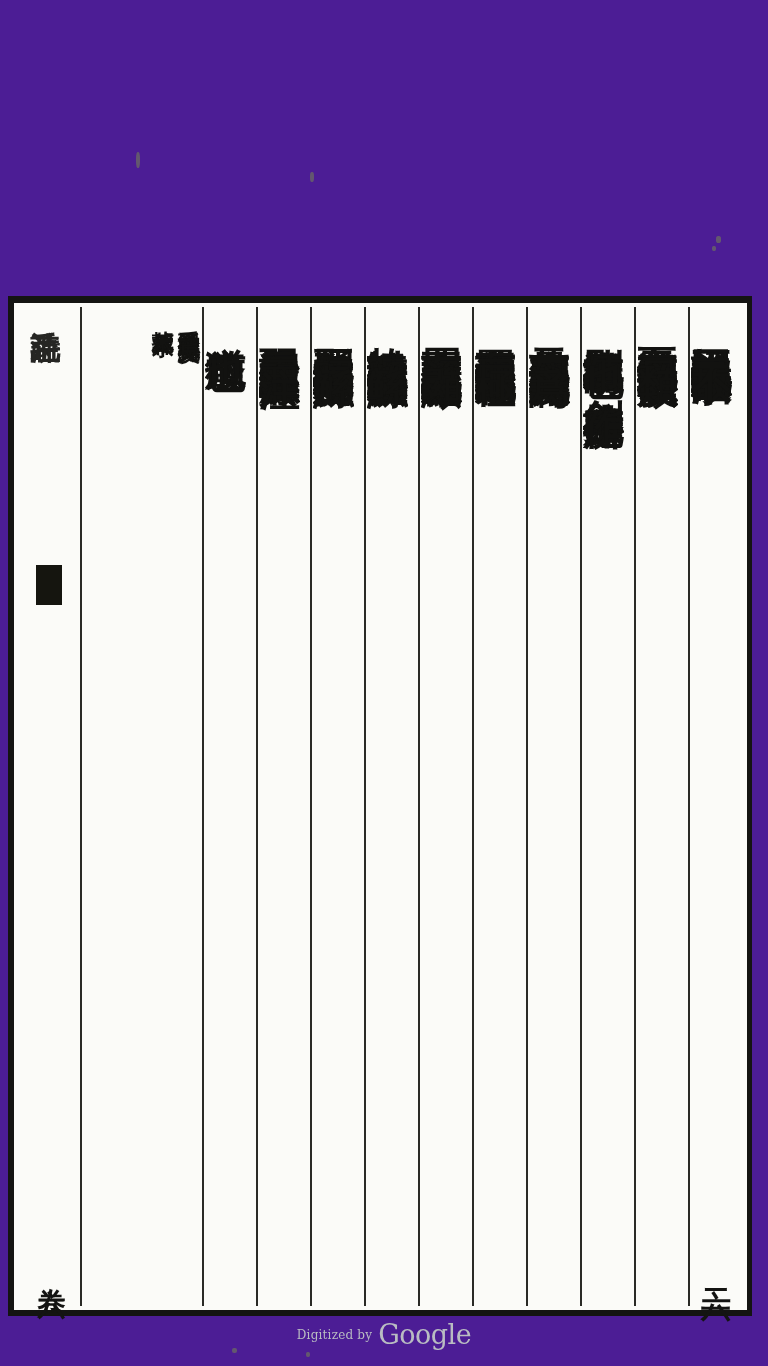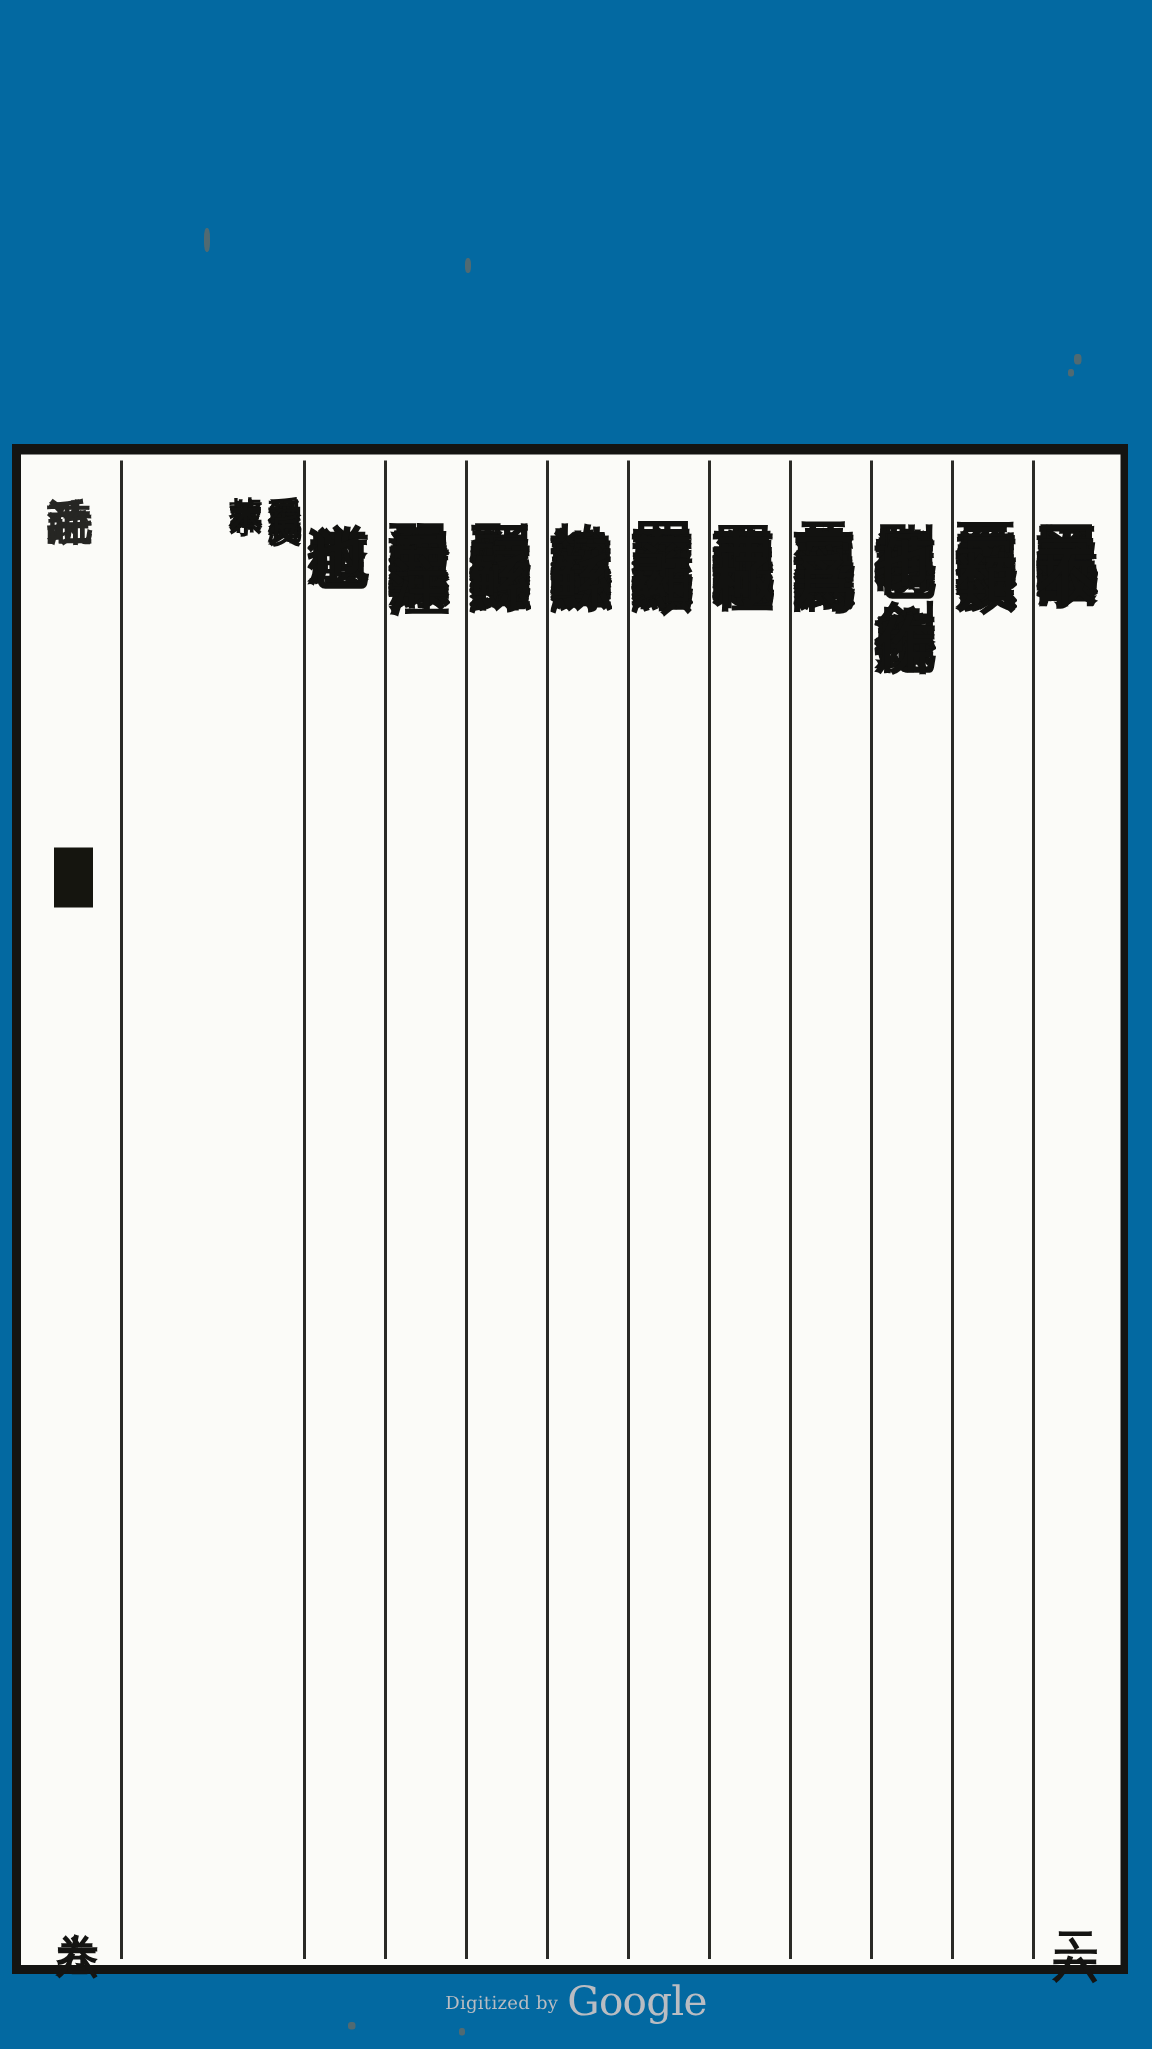--- a/index.html
+++ b/index.html
@@ -12,21 +12,21 @@
     height: 1366px;
     position: relative;
     overflow: hidden;
     font-family: "DejaVu Serif", serif;
   }
 
   
   #page {
     position: absolute;
     inset: 0;
-    background: #0369a1;
+    background: #4c1d95;
   }
 
   
   .speck {
     position: absolute;
     background: #6b6b63;
     border-radius: 40%;
     opacity: .75;
   }
 

